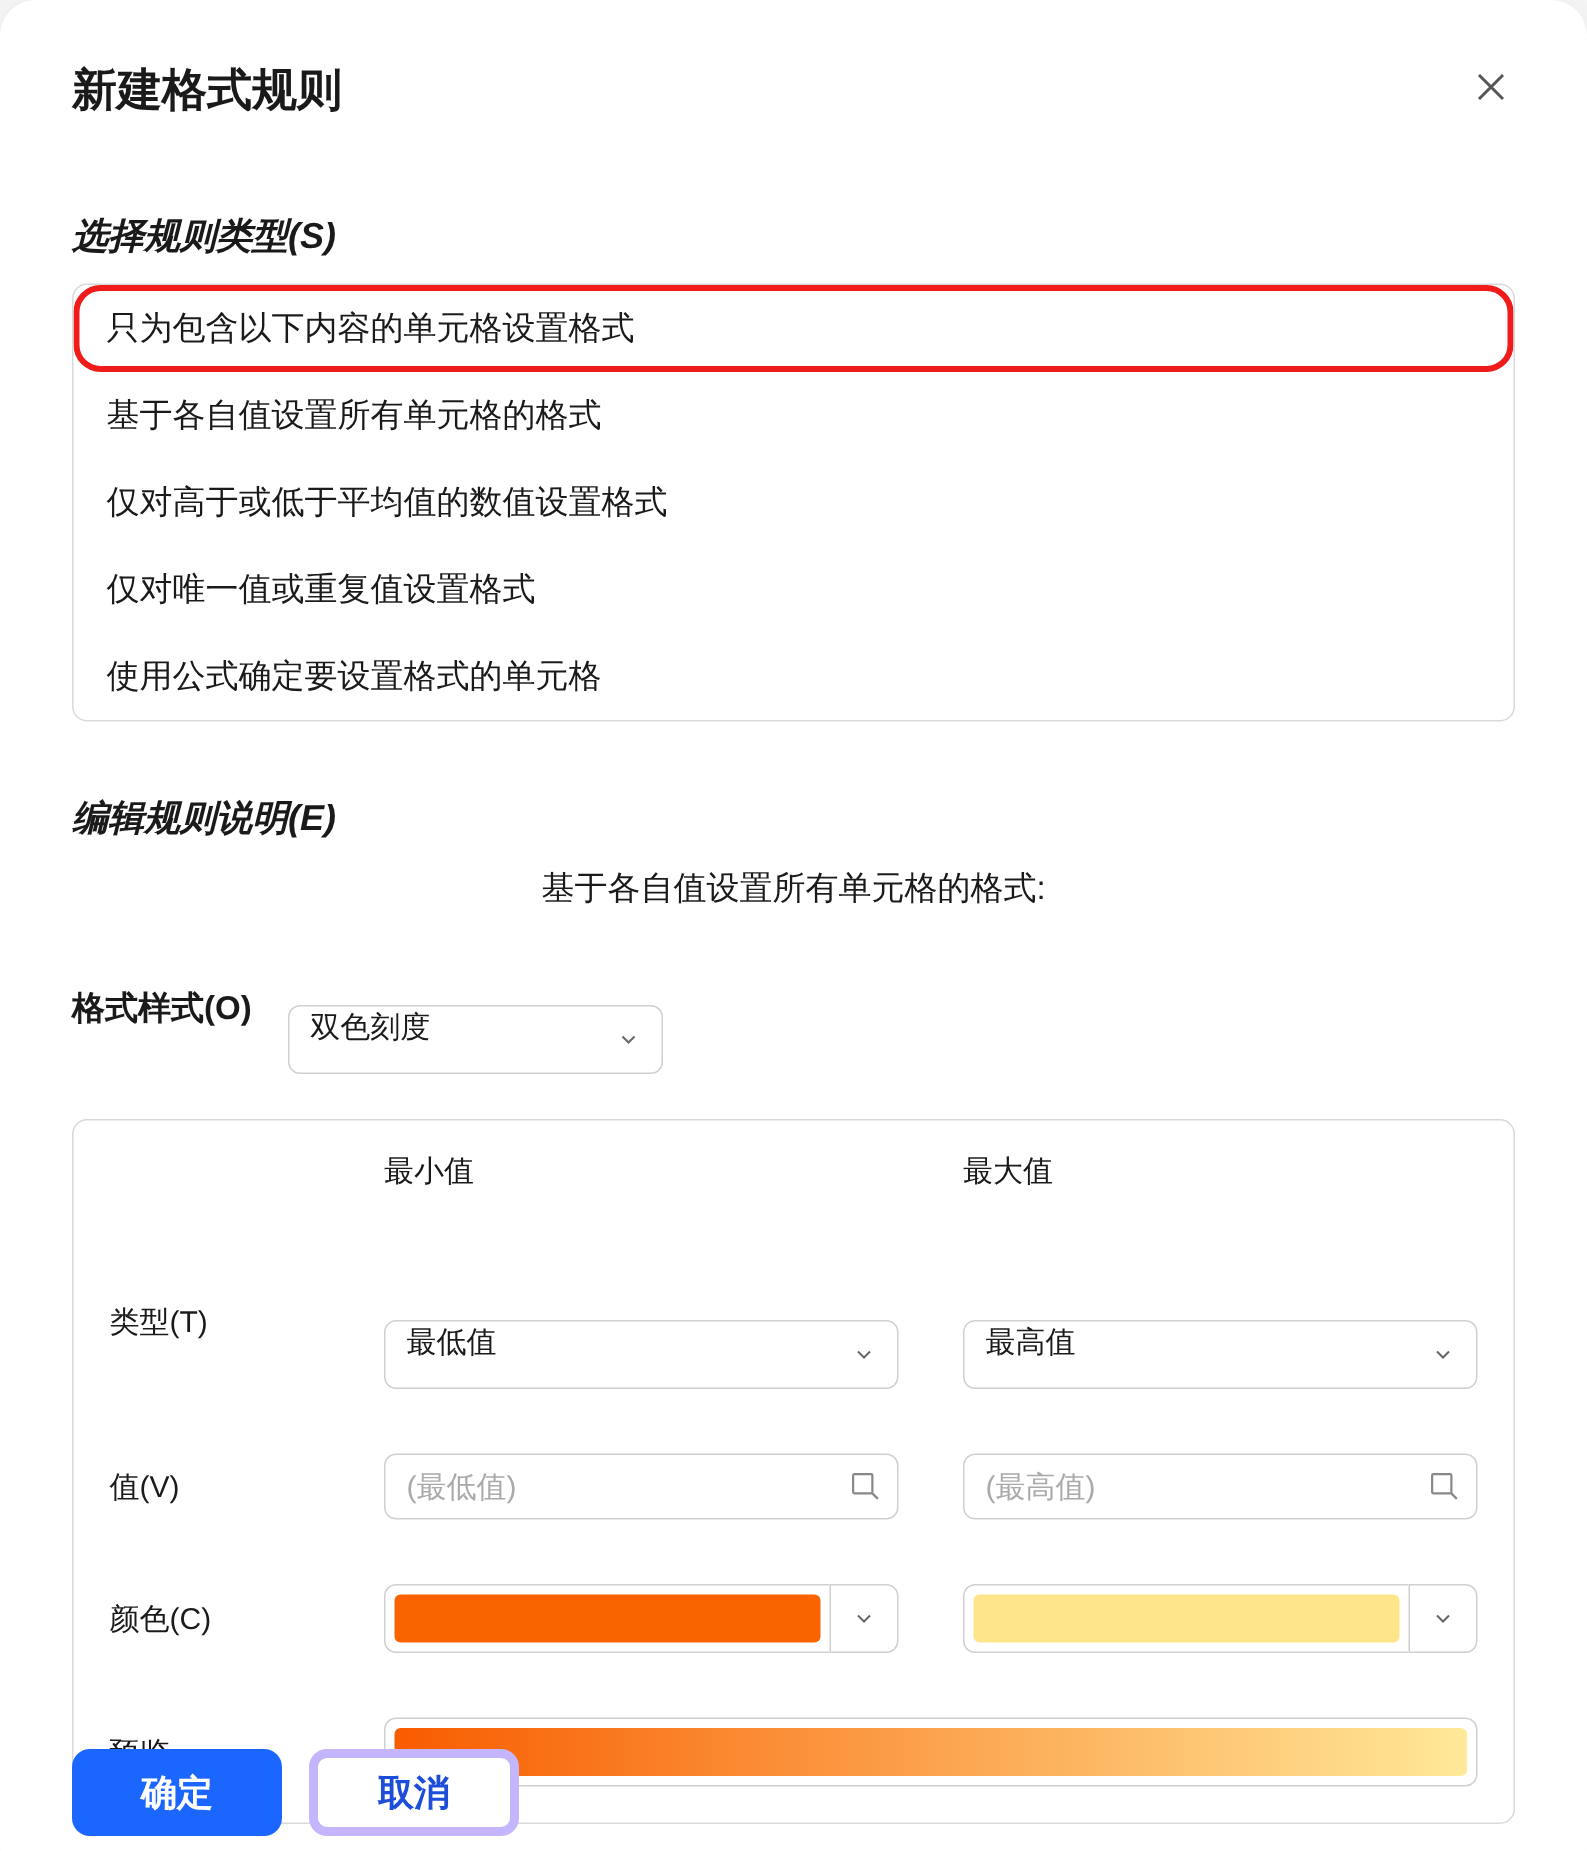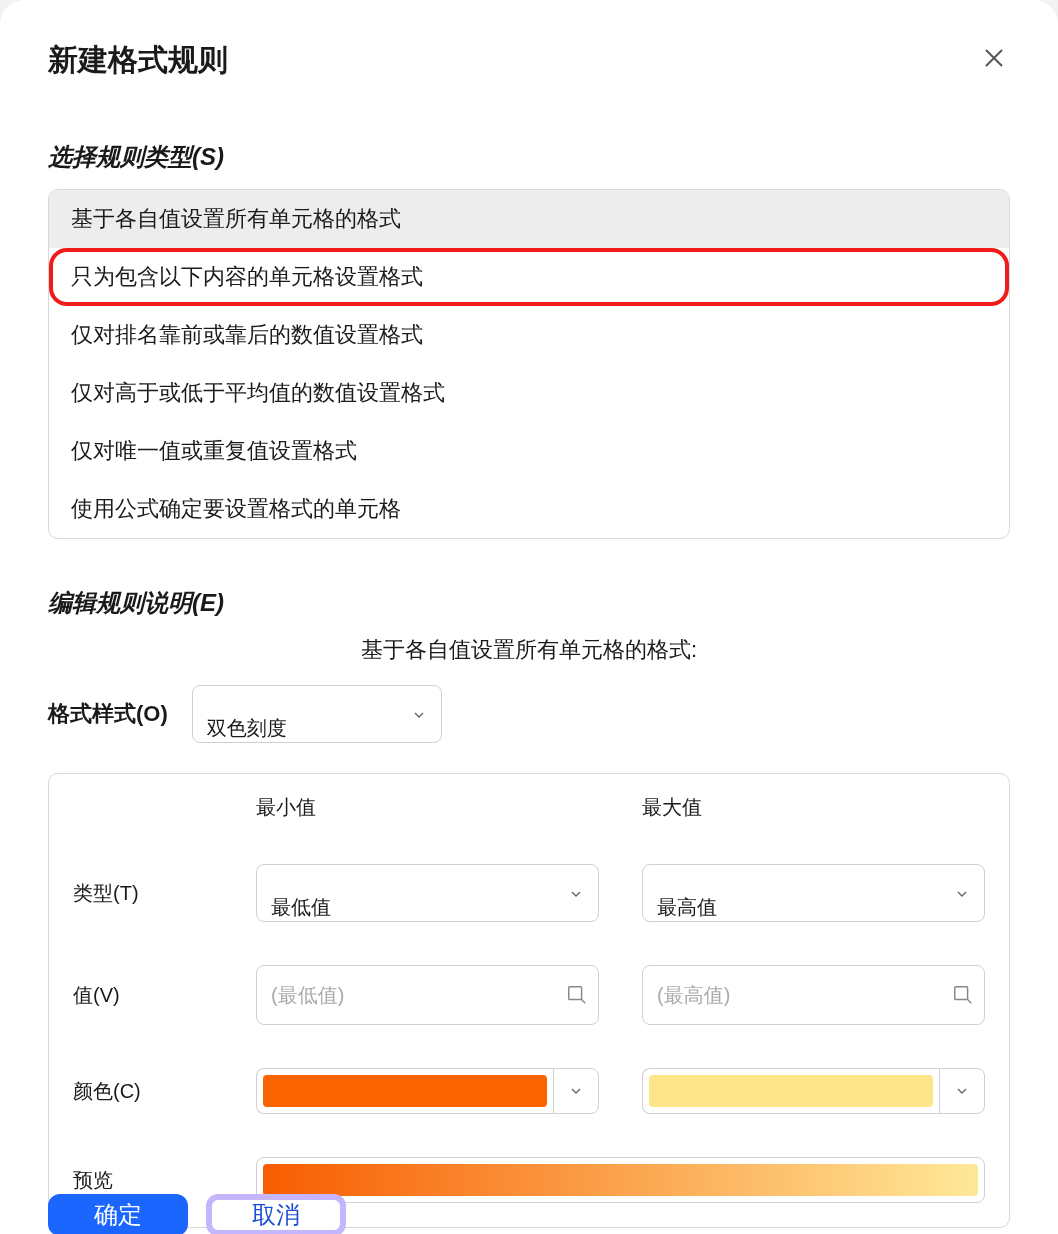--- a/index.html
+++ b/index.html
@@ -74,28 +74,29 @@
     margin-bottom: 30px;
   }
   .format-style-row .label {
     font-size: 22px;
     font-weight: 700;
   }
   .select {
     position: relative;
     border: 1px solid #d0d0d0;
     border-radius: 8px;
-    height: 58px;
-    display: flex;
-    align-items: flex-end;
+    height: 46px;
+    display: flex;
+    align-items: flex-start;
     padding: 0 44px 0 14px;
     font-size: 20px;
     background: #fff;
     cursor: pointer;
     min-width: 250px;
+    margin-top: 43px;
   }
   .select .chev {
     position: absolute;
     right: 12px;
     top: 50%;
     transform: translateY(-50%);
     width: 18px;
     height: 18px;
     pointer-events: none;
   }
@@ -116,21 +117,21 @@
     font-size: 20px;
     font-weight: 500;
   }
   .grid .row-label {
     font-size: 20px;
   }
   .value-input {
     position: relative;
     border: 1px solid #d0d0d0;
     border-radius: 8px;
-    height: 60px;
+    height: 44px;
     display: flex;
     align-items: center;
     padding: 0 44px 0 14px;
     font-size: 20px;
     color: #aaa;
     cursor: text;
   }
   .value-input .picker-icon {
     position: absolute;
     right: 10px;
@@ -198,25 +199,25 @@
   }
   .ai-icon {
     width: 26px;
     height: 26px;
   }
   .footer-buttons {
     display: flex;
     gap: 18px;
   }
   .btn {
-    height: 42px;
+    height: 58px;
     min-width: 140px;
     border-radius: 12px;
     font-size: 24px;
-    font-weight: 400;
+    font-weight: 700;
     display: flex;
     align-items: center;
     justify-content: center;
     cursor: pointer;
     padding: 0 26px;
   }
   .btn-primary {
     background: #1a66ff;
     color: #fff;
     border: none;
@@ -237,23 +238,22 @@
 
   <div class="close-btn">
     <svg viewBox="0 0 24 24" fill="none" stroke="currentColor" stroke-width="2">
         <path d="M4 4 L20 20 M20 4 L4 20"></path>
       </svg>
   </div>
 
   <div class="section-label">选择规则类型(S)</div>
 
   <div class="rule-list">
-    <div class="rule-item selected">基于各自值设置所有单元格的格式</div>
     <div class="rule-item highlighted">只为包含以下内容的单元格设置格式</div>
-    <div class="rule-item">仅对排名靠前或靠后的数值设置格式</div>
+    <div class="rule-item">基于各自值设置所有单元格的格式</div>
     <div class="rule-item">仅对高于或低于平均值的数值设置格式</div>
     <div class="rule-item">仅对唯一值或重复值设置格式</div>
     <div class="rule-item">使用公式确定要设置格式的单元格</div>
   </div>
 
   <div class="section-label">编辑规则说明(E)</div>
 
   <div class="rule-desc">基于各自值设置所有单元格的格式:</div>
 
   <div class="format-style-row">

